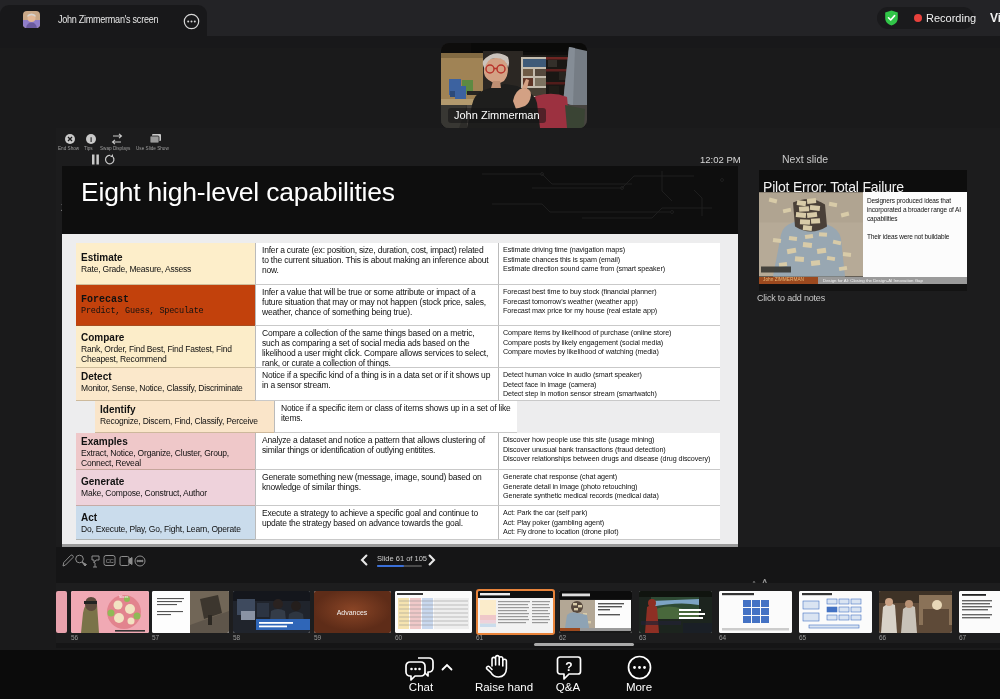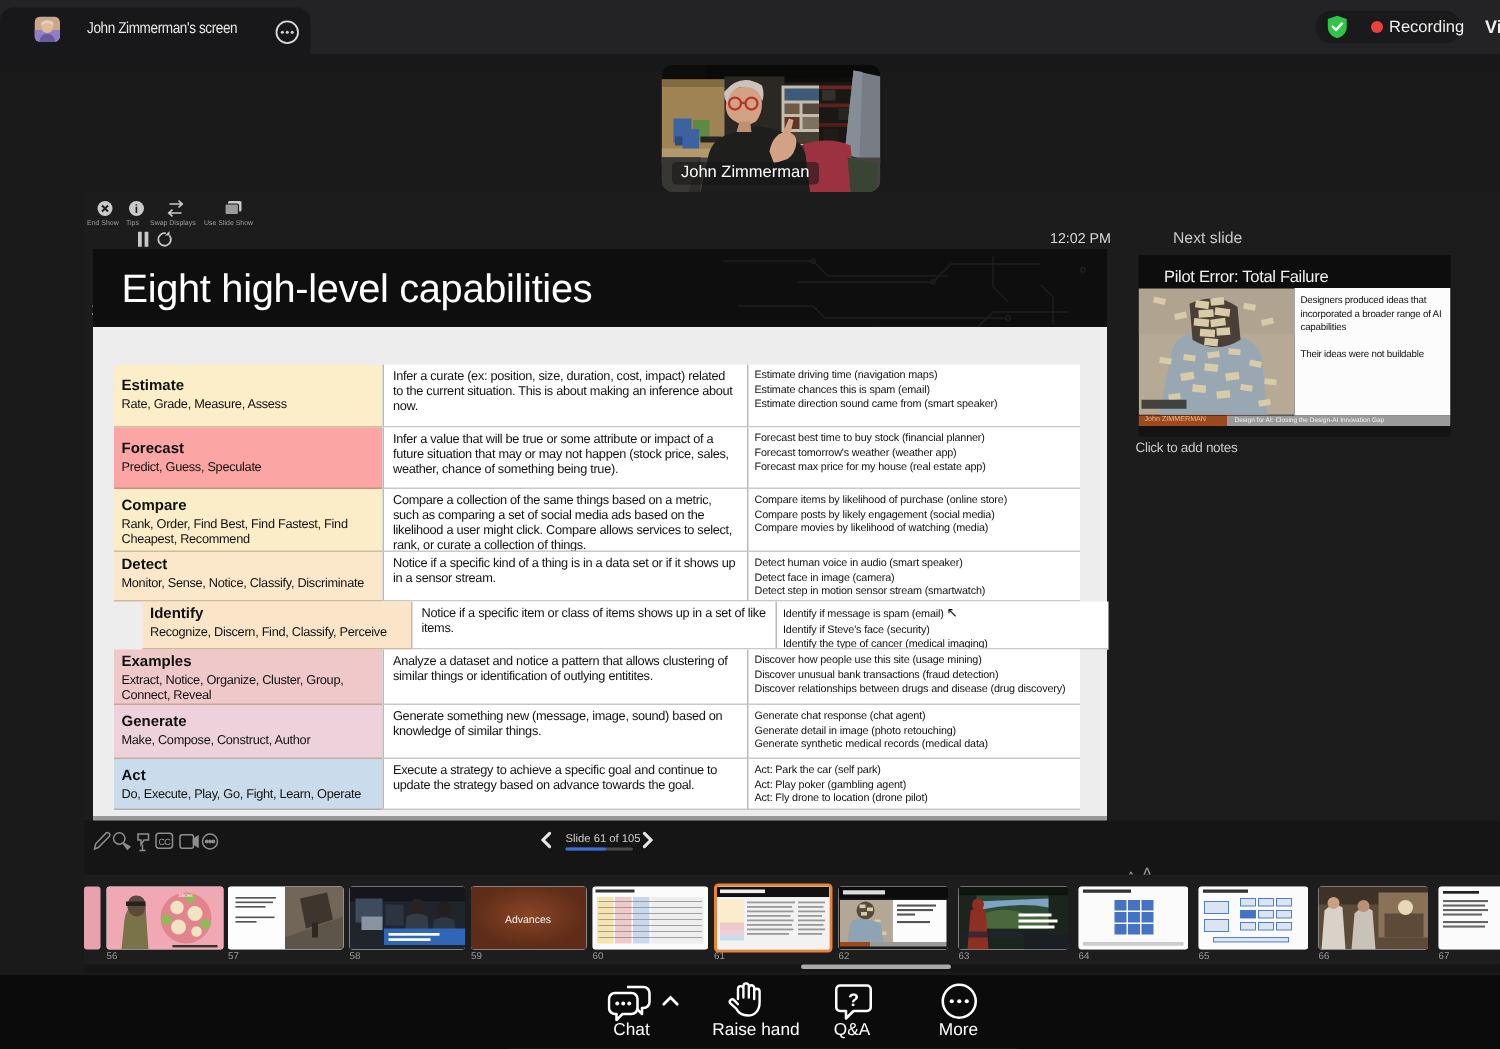--- a/index.html
+++ b/index.html
@@ -20,21 +20,21 @@
 #vid{left:441px;top:43px;width:146px;height:85px;border-radius:8px;overflow:hidden;background:#222;}
 #vidlabel{left:448px;top:108px;background:rgba(20,20,20,.55);color:#fff;font-size:11px;padding:1px 6px 2px 6px;border-radius:3px;}
 
 #pres{left:56px;top:128px;width:944px;height:520px;background:#1c1c1d;}
 .tinylabel{color:#9f9f9f;font-size:8px;transform:scale(.58);transform-origin:left top;position:absolute;white-space:nowrap;}
 #timer{left:5px;top:25.5px;color:#d2d2d2;font-size:11px;letter-spacing:.3px;margin-top:47px;}
 #clock{left:644px;top:25.5px;color:#d8d8d8;font-size:9.5px;}
 #nextlabel{left:694px;top:25px;color:#c9c9c9;font-size:10.5px;padding-left:32px;}
 
 #slide{left:6px;top:38px;width:676px;height:378px;background:#ededee;}
-#titleband{left:0;top:0;width:676px;height:52px;background:#0e0e0e;overflow:hidden;}
+#titleband{left:0;top:0;width:676px;height:68px;background:#0e0e0e;overflow:hidden;}
 #slidetitle{left:19px;top:11px;color:#fff;font-size:26.5px;font-weight:400;letter-spacing:-0.2px;}
 
 #tbl{left:14px;top:60px;width:644px;height:314px;color:#111;}
 .row{position:absolute;left:0;width:644px;}
 .c1{position:absolute;left:0;width:179px;height:100%;box-sizing:border-box;padding:3px 4px 0 5px;border-bottom:1px solid rgba(120,100,70,.35);overflow:hidden;}
 .c2{position:absolute;left:179px;width:243px;height:100%;box-sizing:border-box;padding:2px 6px 0 6px;border-bottom:1px solid #c9c9c9;background:#fff;border-left:1px solid #bbb;font-size:8.5px;letter-spacing:-0.2px;line-height:1.18;overflow:hidden;}
 .c3{position:absolute;left:422px;width:222px;height:100%;box-sizing:border-box;padding:2px 4px 0 4px;border-bottom:1px solid #c9c9c9;background:#fff;border-left:1px solid #bbb;font-size:7.2px;letter-spacing:-0.1px;line-height:1.32;overflow:hidden;}
 .cap{font-weight:bold;font-size:10px;margin-bottom:1px;}
 .syn{font-size:8.5px;letter-spacing:-0.2px;line-height:1.2;}
 #thead{position:absolute;left:0;top:0;width:644px;height:17px;background:#e2e2e2;border-bottom:1px solid #aaa;font-weight:bold;color:#3c3c3c;font-size:10.5px;}
@@ -179,21 +179,21 @@
     <div class="abs" id="tbl">
       <div class="row" style="top:17px;height:42px;">
         <div class="c1" style="background:#fdeeca;padding-top:9px;">
             <div class="cap">Estimate</div>
             <div class="syn">Rate, Grade, Measure, Assess</div>
           </div>
         <div class="c2">Infer a curate (ex: position, size, duration, cost, impact) related to the current situation. This is about making an inference about now.</div>
         <div class="c3">Estimate driving time (navigation maps)<br>Estimate chances this is spam (email)<br>Estimate direction sound came from (smart speaker)</div>
       </div>
       <div class="row" style="top:59px;height:41px;">
-        <div class="c1" style="background:#fca5a5;padding-top:9px;">
+        <div class="c1" style="background:#c2410c;padding-top:9px;font-family:Liberation Mono, monospace;">
             <div class="cap">Forecast</div>
             <div class="syn">Predict, Guess, Speculate</div>
           </div>
         <div class="c2">Infer a value that will be true or some attribute or impact of a future situation that may or may not happen (stock price, sales, weather, chance of something being true).</div>
         <div class="c3">Forecast best time to buy stock (financial planner)<br>Forecast tomorrow's weather (weather app)<br>Forecast max price for my house (real estate app)</div>
       </div>
       <div class="row" style="top:100px;height:42px;">
         <div class="c1" style="background:#fcedc9;padding-top:6px;">
             <div class="cap">Compare</div>
             <div class="syn">Rank, Order, Find Best, Find Fastest, Find Cheapest, Recommend</div>
@@ -208,21 +208,20 @@
           </div>
         <div class="c2">Notice if a specific kind of a thing is in a data set or if it shows up in a sensor stream.</div>
         <div class="c3">Detect human voice in audio (smart speaker)<br>Detect face in image (camera)<br>Detect step in motion sensor stream (smartwatch)</div>
       </div>
       <div class="row" style="top:175px;height:32px;margin-left:19px;">
         <div class="c1" style="background:#fae5c9;">
             <div class="cap">Identify</div>
             <div class="syn">Recognize, Discern, Find, Classify, Perceive</div>
           </div>
         <div class="c2">Notice if a specific item or class of items shows up in a set of like items.</div>
-        <div class="c3">Identify if message is spam (email) <span style="font-size:9px;">↖</span><br>Identify if Steve's face (security)<br>Identify the type of cancer (medical imaging)</div>
       </div>
       <div class="row" style="top:207px;height:37px;">
         <div class="c1" style="background:#efc8c9;">
             <div class="cap">Examples</div>
             <div class="syn">Extract, Notice, Organize, Cluster, Group, Connect, Reveal</div>
           </div>
         <div class="c2">Analyze a dataset and notice a pattern that allows clustering of similar things or identification of outlying entitites.</div>
         <div class="c3">Discover how people use this site (usage mining)<br>Discover unusual bank transactions (fraud detection)<br>Discover relationships between drugs and disease (drug discovery)</div>
       </div>
       <div class="row" style="top:244px;height:36px;">
@@ -238,21 +237,21 @@
             <div class="cap">Act</div>
             <div class="syn">Do, Execute, Play, Go, Fight, Learn, Operate</div>
           </div>
         <div class="c2">Execute a strategy to achieve a specific goal and continue to update the strategy based on advance towards the goal.</div>
         <div class="c3">Act: Park the car (self park)<br>Act: Play poker (gambling agent)<br>Act: Fly drone to location (drone pilot)</div>
       </div>
     </div>
   </div>
   <div class="abs" id="nextthumb">
     <div class="abs" style="left:0;top:0;width:208px;height:22px;background:#0d0d0d;"></div>
-    <div class="abs" style="left:17px;top:9px;color:#f2f2f2;font-size:11px;letter-spacing:-0.2px;">Pilot Error: Total Failure</div>
+    <div class="abs" style="left:4px;top:9px;color:#f2f2f2;font-size:14px;letter-spacing:-0.2px;">Pilot Error: Total Failure</div>
     <svg class="abs" style="left:0;top:22px" width="104" height="85" viewBox="0 0 104 84">
       <rect width="104" height="84" fill="#b6aa97"></rect>
       <rect x="0" y="0" width="104" height="30" fill="#b0a491"></rect>
       <path d="M22 42 Q24 33 34 30 L42 26 Q52 23 60 28 L68 32 Q80 36 82 46 L86 84 L14 84 Z" fill="#98a7b2"></path>
       <path d="M34 10 Q52 2 66 12 L68 34 Q52 44 36 34 Z" fill="#4a4038"></path>
       <g fill="#d8cba8">
         <rect x="38" y="8" width="9" height="5" transform="rotate(8 42 10)"></rect>
         <rect x="48" y="6" width="9" height="5" transform="rotate(-6 52 8)"></rect>
         <rect x="40" y="14" width="10" height="5" transform="rotate(-4 45 16)"></rect>
         <rect x="51" y="13" width="10" height="5" transform="rotate(7 56 15)"></rect>

